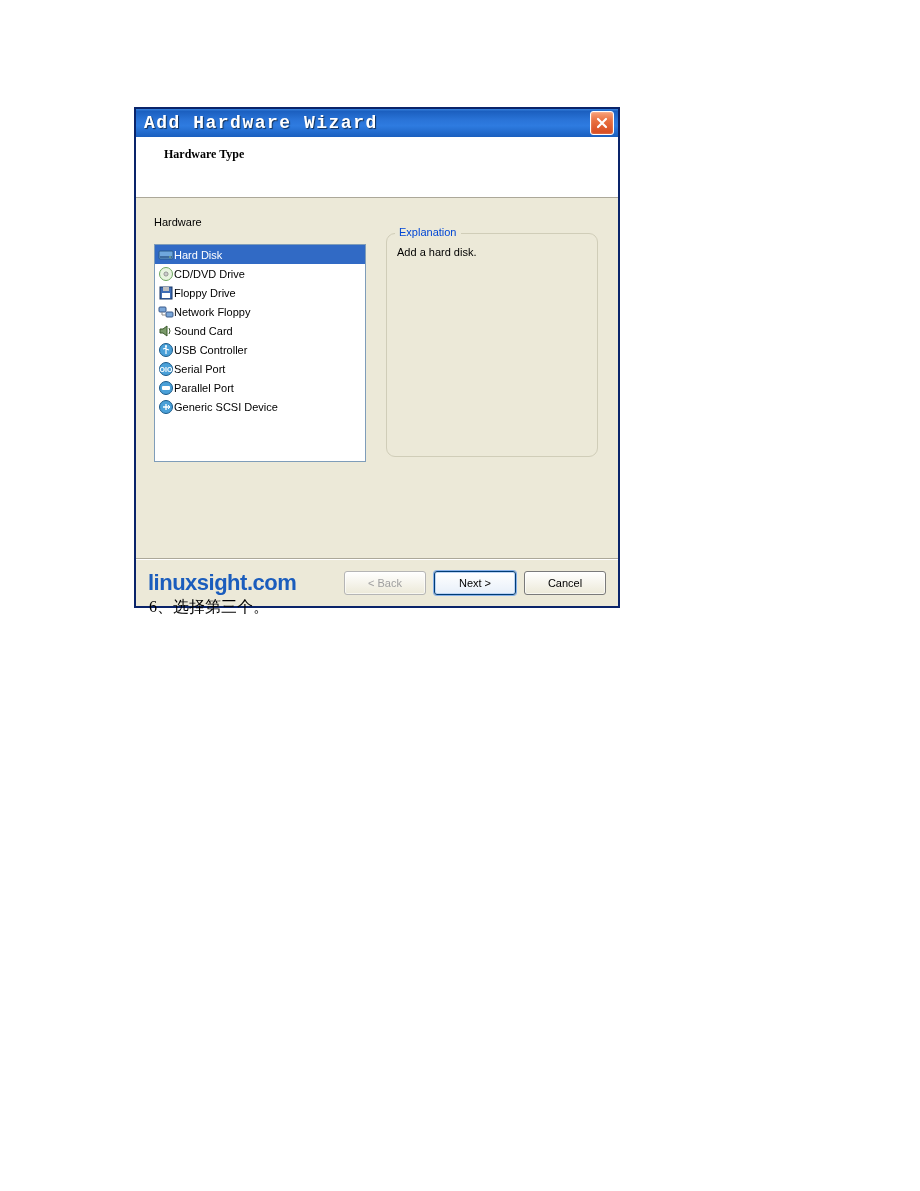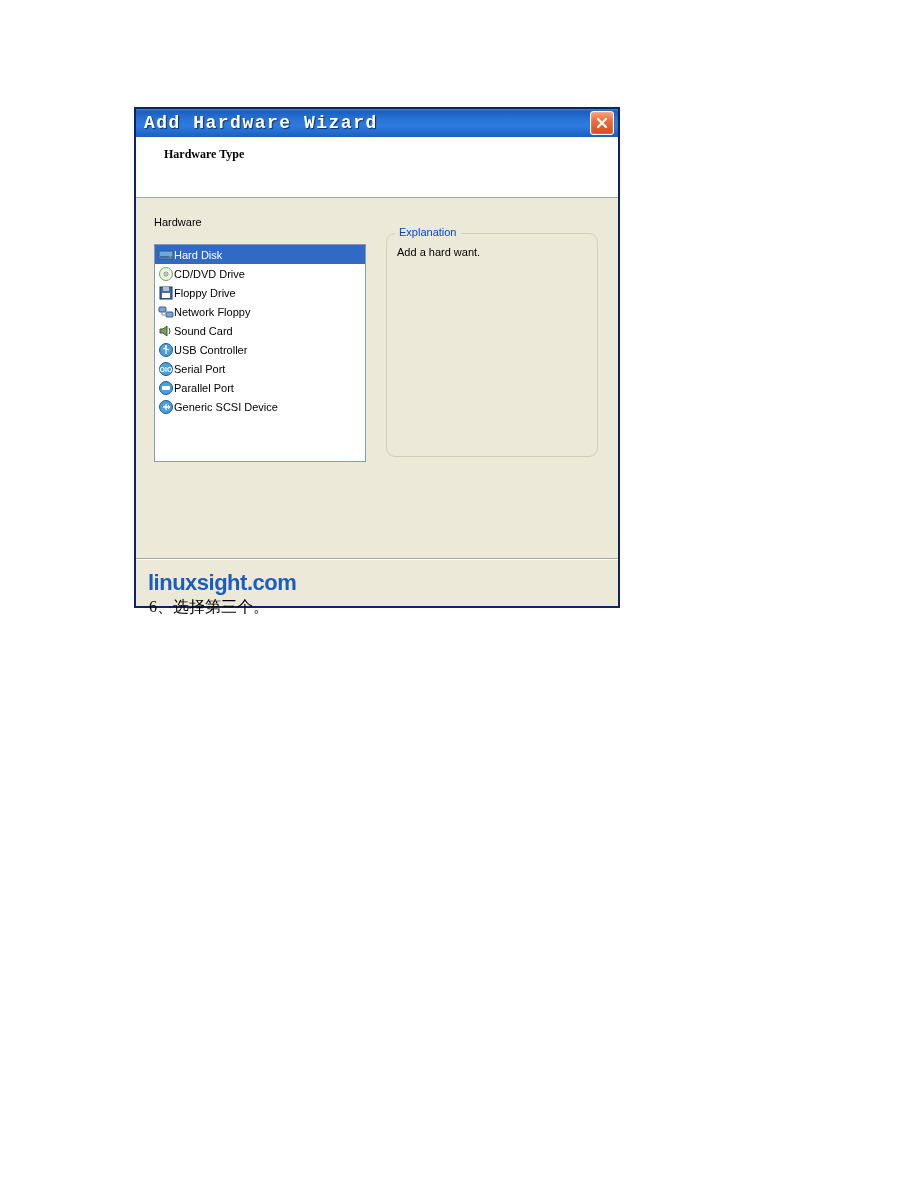--- a/index.html
+++ b/index.html
@@ -307,24 +307,35 @@
           <span class="hw-label">Generic SCSI Device</span>
         </div>
 
       </div>
     </div>
 
     <div class="right-col">
       <div style="height:17px"></div>
       <div class="fieldset">
         <div class="fieldset-legend">Explanation</div>
-        <div class="explanation-text">Add a hard want.</div>
+        <div class="explanation-text">Add a hard disk.</div>
       </div>
     </div>
     <div class="clear"></div>
 
     <div class="footer">
       <div class="watermark">linuxsight.com</div>
+      <div class="footer-buttons">
+        <div class="btn disabled">
+            <span>&lt; Back</span>
+          </div>
+        <div class="btn default">
+            <span>Next &gt;</span>
+          </div>
+        <div class="btn">
+            <span>Cancel</span>
+          </div>
+      </div>
     </div>
   </div>
 </div>
 
 <div class="caption">6、选择第三个。</div>
 
 </body></html>

